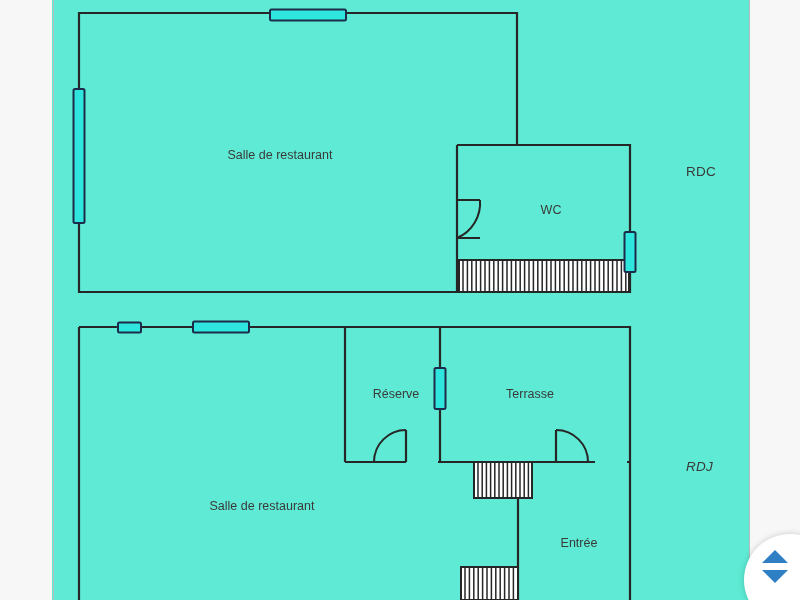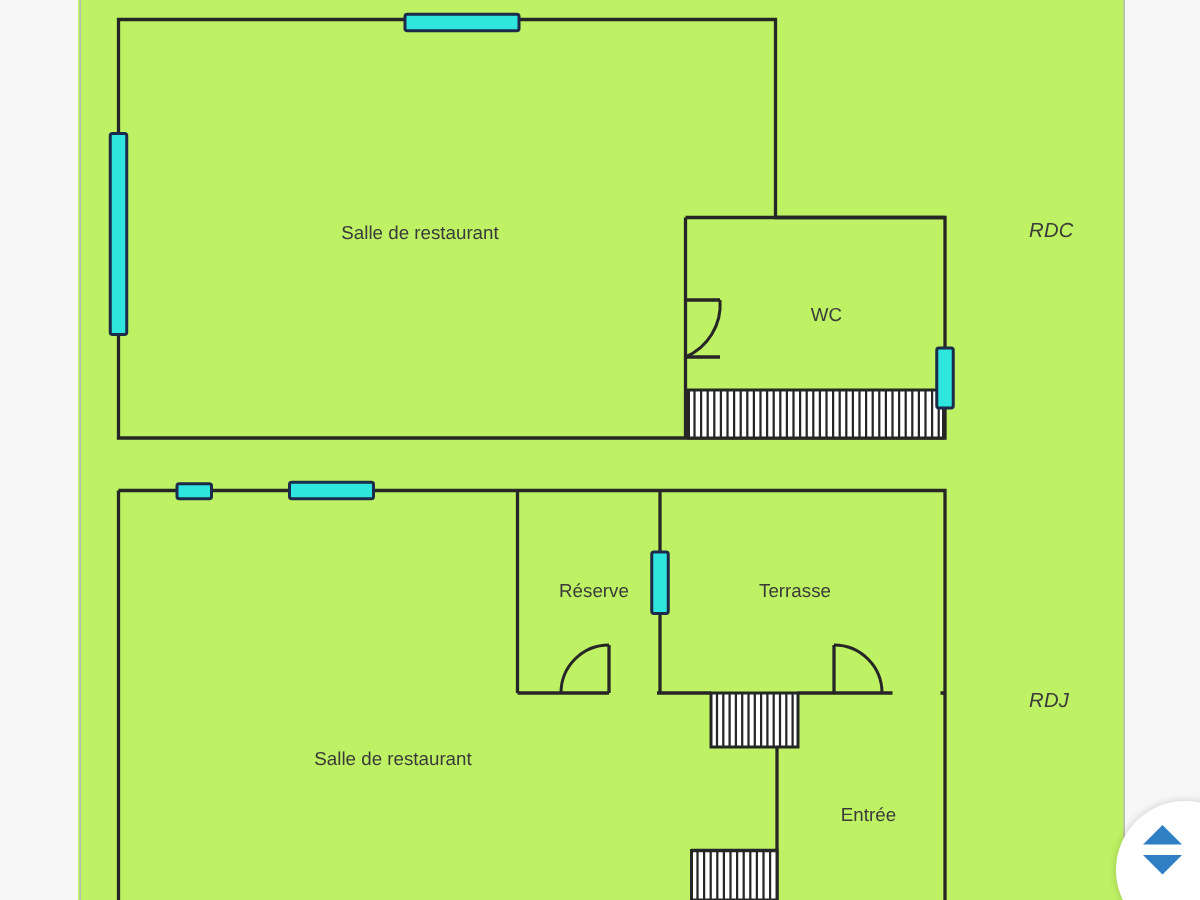--- a/index.html
+++ b/index.html
@@ -10,21 +10,21 @@
   body {
     width: 800px;
     height: 600px;
     overflow: hidden;
     font-family: "Liberation Sans", sans-serif;
   }
   #app {
     position: relative;
     width: 800px;
     height: 600px;
-    background: #bef264;
+    background: #5eead4;
   }
   
   .gutter {
     position: absolute;
     top: 0;
     height: 600px;
     background: #f7f7f7;
   }
   .gutter-left  { left: 0;   width: 52px; }
   .gutter-right { left: 750px; width: 50px; }
@@ -44,21 +44,21 @@
     top: 0;
   }
   .floor-label {
     position: absolute;
     color: #3a3a3a;
     font-size: 13.5px;
     font-family: "Liberation Sans", sans-serif;
     letter-spacing: .2px;
     white-space: nowrap;
   }
-  #label-rdc { left: 686px; top: 146px; font-style: italic; }
+  #label-rdc { left: 686px; top: 164px; }
   #label-rdj { left: 686px; top: 459px; font-style: italic; }
 
   
   #scroll-widget {
     position: absolute;
     left: 744px;
     top: 534px;
     width: 92px;
     height: 92px;
     border-radius: 50%;

